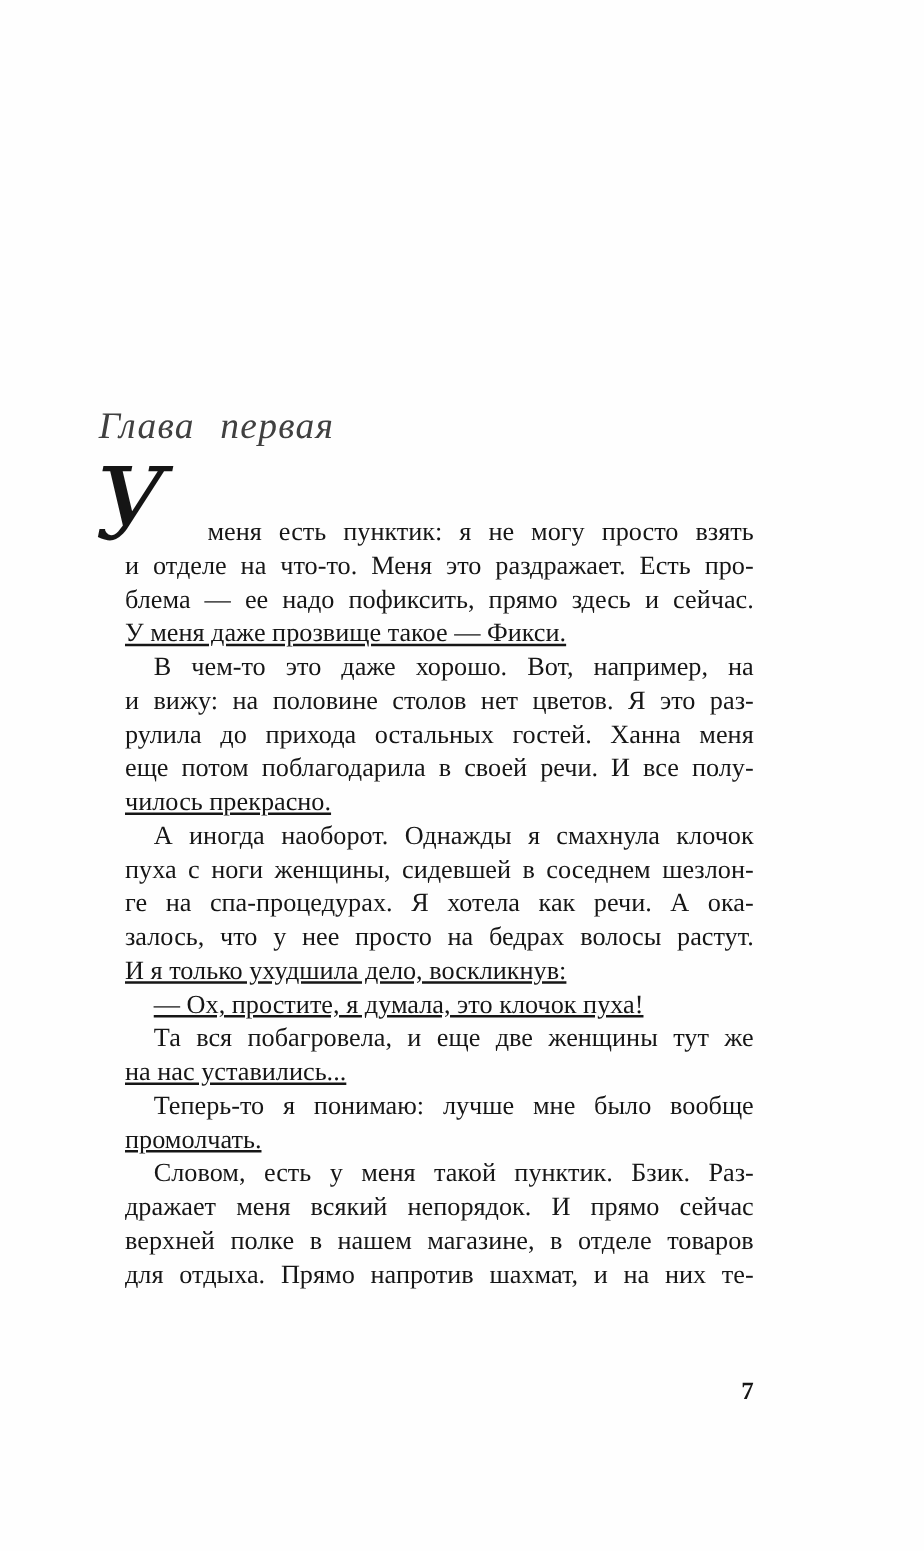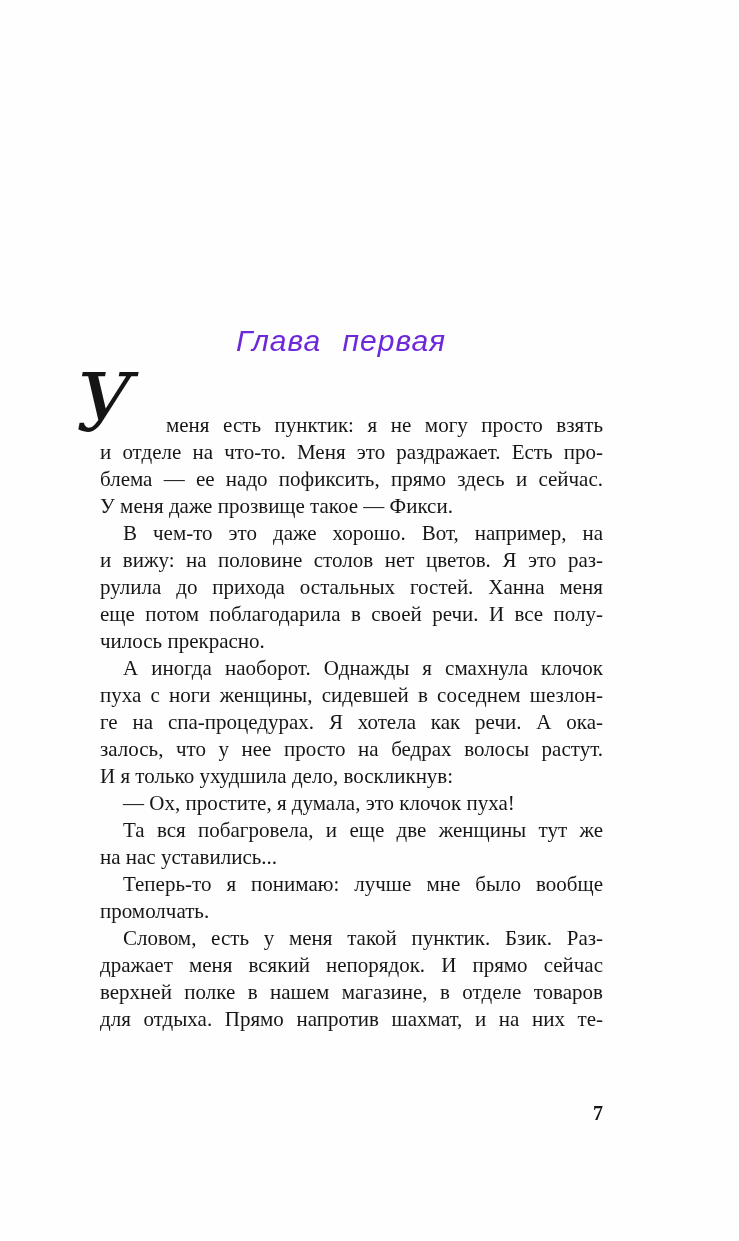--- a/index.html
+++ b/index.html
@@ -22,29 +22,28 @@
   .content {
     position: absolute;
     left: 79px;
     top: 0;
     width: 524px;
     color: #161616;
   }
   .chapter-title {
     margin: 0;
     padding-top: 321px;
-    text-align: center;
-    font-family: Liberation Sans, sans-serif;
+    font-family: Liberation Serif, serif;
     font-style: italic;
     font-weight: 400;
     font-size: 30px;
     line-height: 40px;
     letter-spacing: 1px;
     word-spacing: 12px;
-    color: #6d28d9;
+    color: #404040;
   }
   .body-text {
     position: relative;
     margin-top: 51px;
     font-size: 21px;
     line-height: 27px;
   }
   .paragraph {
     margin: 0;
   }
@@ -52,20 +51,21 @@
     text-align: justify;
     text-align-last: justify;
     height: 27px;
     overflow: visible;
     white-space: nowrap;
     margin-left: 21px;
   }
   .line.last {
     text-align: right;
     text-align-last: left;
+    text-decoration: underline;
   }
   .line.indent {
     text-indent: 23px;
   }
   .line.after-cap {
     padding-left: 66px;
   }
   
   .line { white-space: normal; }
   .drop-cap {

